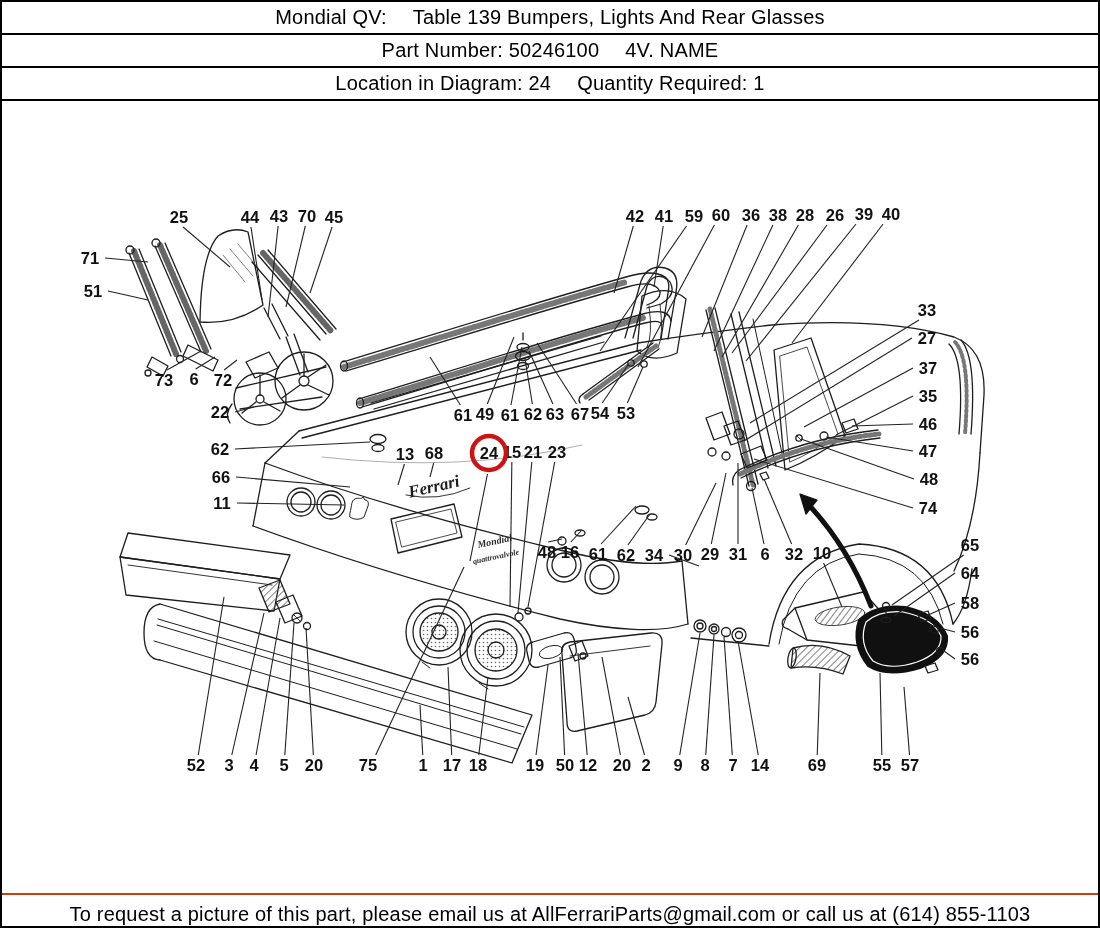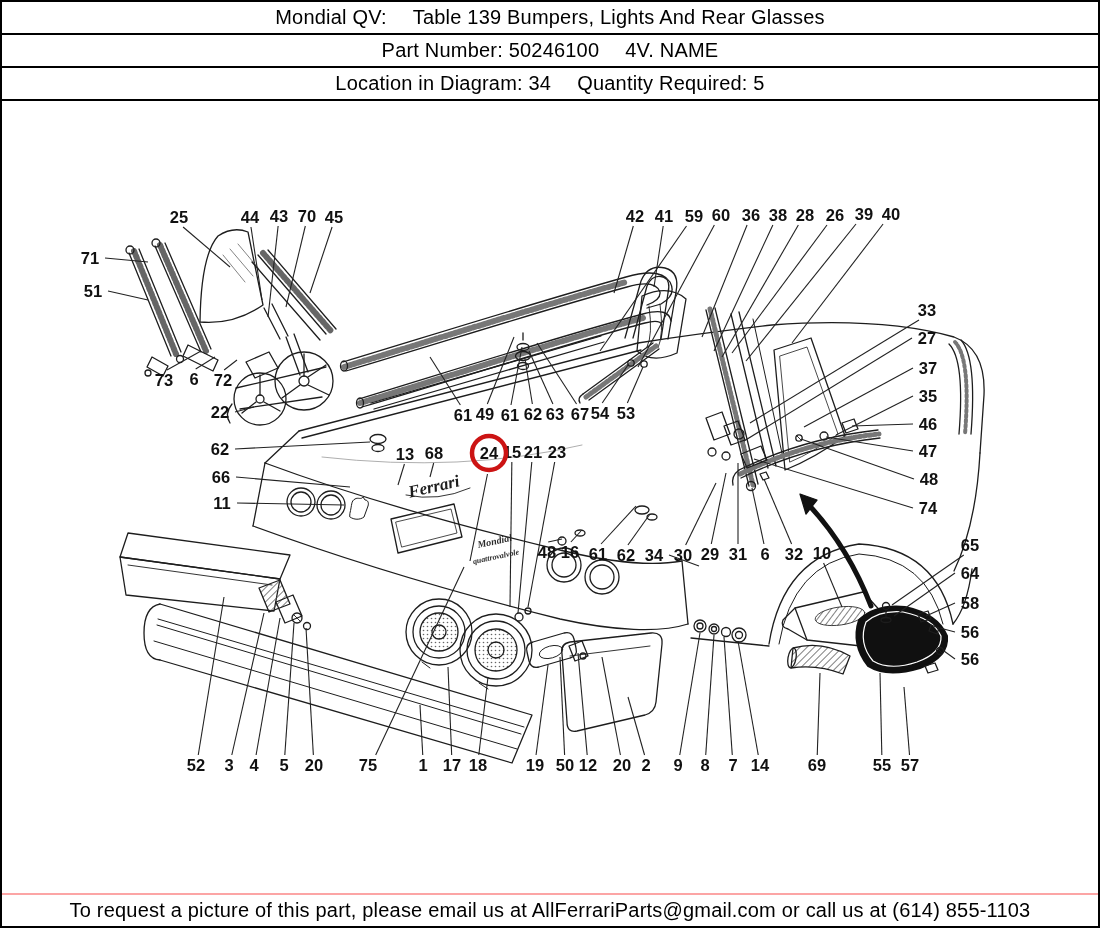--- a/index.html
+++ b/index.html
@@ -9,38 +9,38 @@
     font-family:"Liberation Sans",sans-serif;color:#000;position:relative;
   }
   .hrow{
     height:31px;flex:0 0 31px;border-bottom:2px solid #000;
     display:flex;align-items:center;justify-content:center;gap:26px;
     font-size:20px;letter-spacing:.2px;white-space:pre;
   }
   .diagram{flex:1 1 auto;position:relative;overflow:hidden;}
   .diagram svg{position:absolute;left:0;top:0;}
   .frow{
-    height:31px;flex:0 0 31px;border-top:2px solid #fca5a5;
-    display:flex;align-items:center;justify-content:center;
+    height:31px;flex:0 0 31px;border-top:2px solid #c2410c;
+    display:flex;align-items:flex-end;justify-content:center;
     font-size:20px;letter-spacing:.2px;
   }
 </style>
 </head>
 <body>
 
 <div class="page">
 
   <div class="hrow">
     <span>Mondial QV:</span><span>Table 139 Bumpers, Lights And Rear Glasses</span>
   </div>
   <div class="hrow">
     <span>Part Number: 50246100</span><span>4V. NAME</span>
   </div>
   <div class="hrow">
-    <span>Location in Diagram: 34</span><span>Quantity Required: 5</span>
+    <span>Location in Diagram: 24</span><span>Quantity Required: 1</span>
   </div>
 
   <div class="diagram">
     <svg id="dwg" width="1096" height="797" viewBox="0 0 1096 797">
       <defs>
         <pattern id="hatch" patternUnits="userSpaceOnUse" width="5" height="5" patternTransform="rotate(45)">
           <line x1="0" y1="0" x2="0" y2="5" stroke="#555" stroke-width="1.5"></line>
         </pattern>
         <pattern id="dots" patternUnits="userSpaceOnUse" width="4" height="4">
           <circle cx="1.5" cy="1.5" r="0.8" fill="#666"></circle>

